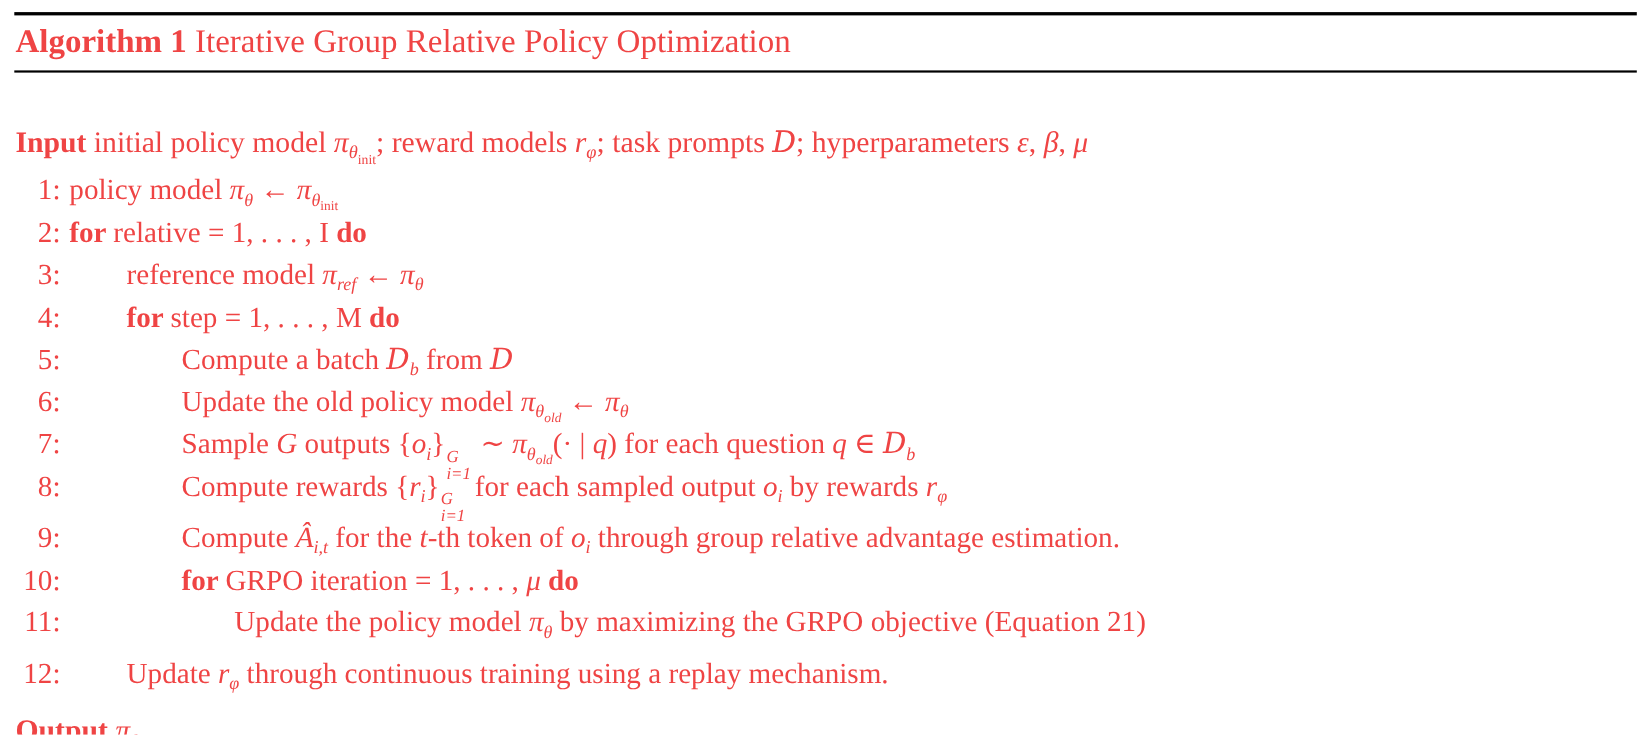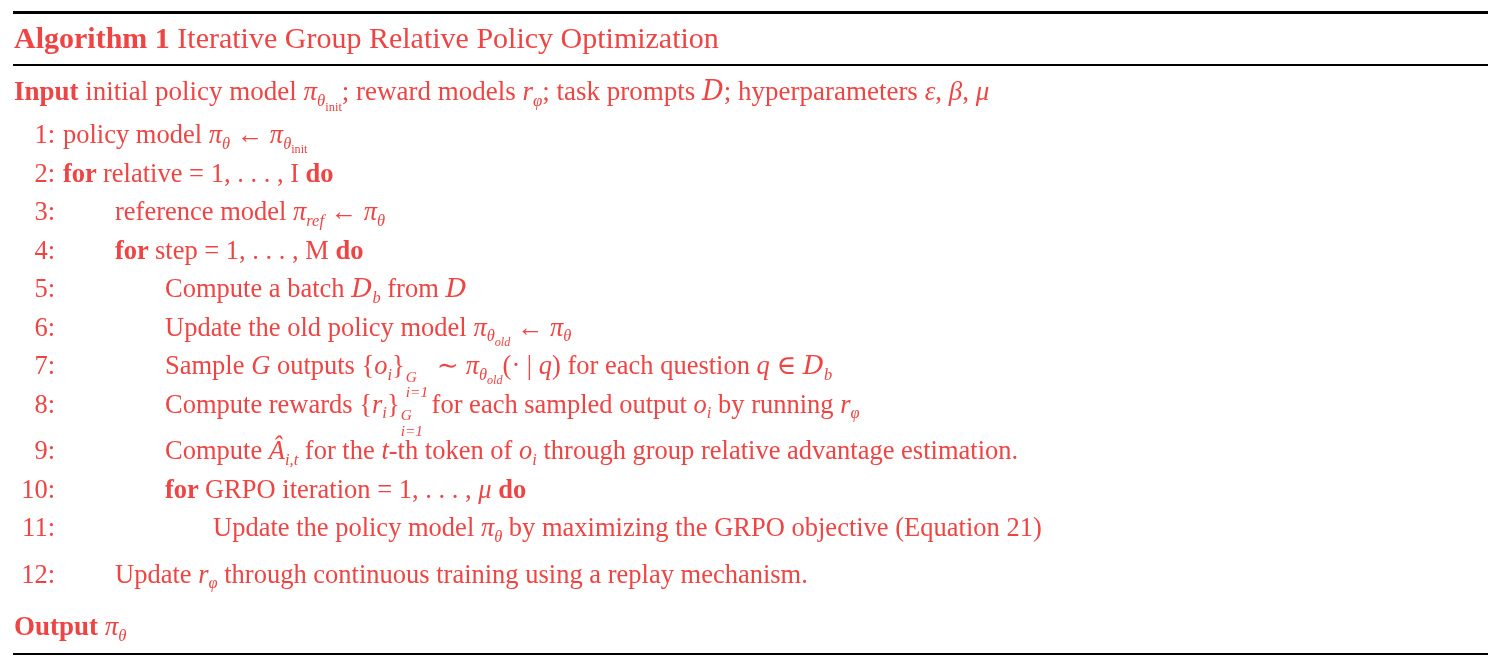--- a/index.html
+++ b/index.html
@@ -29,21 +29,21 @@
     font-size: 30px;
     padding: 7px 1px 9px 1px;
     white-space: nowrap;
   }
   .title-label { font-weight: bold; }
 
   .io-row {
     font-size: 27px;
     white-space: nowrap;
   }
-  .input-row { padding: 9px 1px 8px 1px; }
+  .input-row { padding: 9px 1px 8px 1px; margin-top: 39px; }
   .output-row { margin-top: 14px; padding: 4px 1px 6px 1px; }
 
   .lines { font-size: 26.5px; }
   .code-line {
     display: flex;
     align-items: baseline;
     height: 38.5px;
     line-height: 38.5px;
     white-space: nowrap;
   }
@@ -132,21 +132,21 @@
         <span class="line-content ind-2"><span class="seg-rm">Sample </span><span class="seg-i">G</span><span class="seg-rm"> outputs {</span><span class="seg-i">o</span><span class="seg-subi">i</span><span class="seg-rm">}</span><span class="stack">
             <span>G</span>
             <span>i=1</span>
           </span><span class="seg-rm"> ∼ </span><span class="seg-i">π</span><span class="seg-subi">θ</span><span class="seg-subsubi">old</span><span class="seg-rm">(· | </span><span class="seg-i">q</span><span class="seg-rm">) for each question </span><span class="seg-i">q</span><span class="seg-rm"> ∈ </span><span class="seg-scr">D</span><span class="seg-subi">b</span></span>
       </div>
       <div class="code-line">
         <span class="line-number">8:</span>
         <span class="line-content ind-2"><span class="seg-rm">Compute rewards {</span><span class="seg-i">r</span><span class="seg-subi">i</span><span class="seg-rm">}</span><span class="stack">
             <span>G</span>
             <span>i=1</span>
-          </span><span class="seg-rm"> for each sampled output </span><span class="seg-i">o</span><span class="seg-subi">i</span><span class="seg-rm"> by running </span><span class="seg-i">r</span><span class="seg-subi">φ</span></span>
+          </span><span class="seg-rm"> for each sampled output </span><span class="seg-i">o</span><span class="seg-subi">i</span><span class="seg-rm"> by rewards </span><span class="seg-i">r</span><span class="seg-subi">φ</span></span>
       </div>
       <div class="code-line extra-top">
         <span class="line-number">9:</span>
         <span class="line-content ind-2"><span class="seg-rm">Compute </span><span class="seg-i">Â</span><span class="seg-subi">i,t</span><span class="seg-rm"> for the </span><span class="seg-i">t</span><span class="seg-rm">-th token of </span><span class="seg-i">o</span><span class="seg-subi">i</span><span class="seg-rm"> through group relative advantage estimation.</span></span>
       </div>
       <div class="code-line">
         <span class="line-number">10:</span>
         <span class="line-content ind-2"><span class="seg-b">for </span><span class="seg-rm">GRPO iteration = 1, . . . , </span><span class="seg-i">μ</span><span class="seg-rm"> </span><span class="seg-b">do</span></span>
       </div>
       <div class="code-line">

